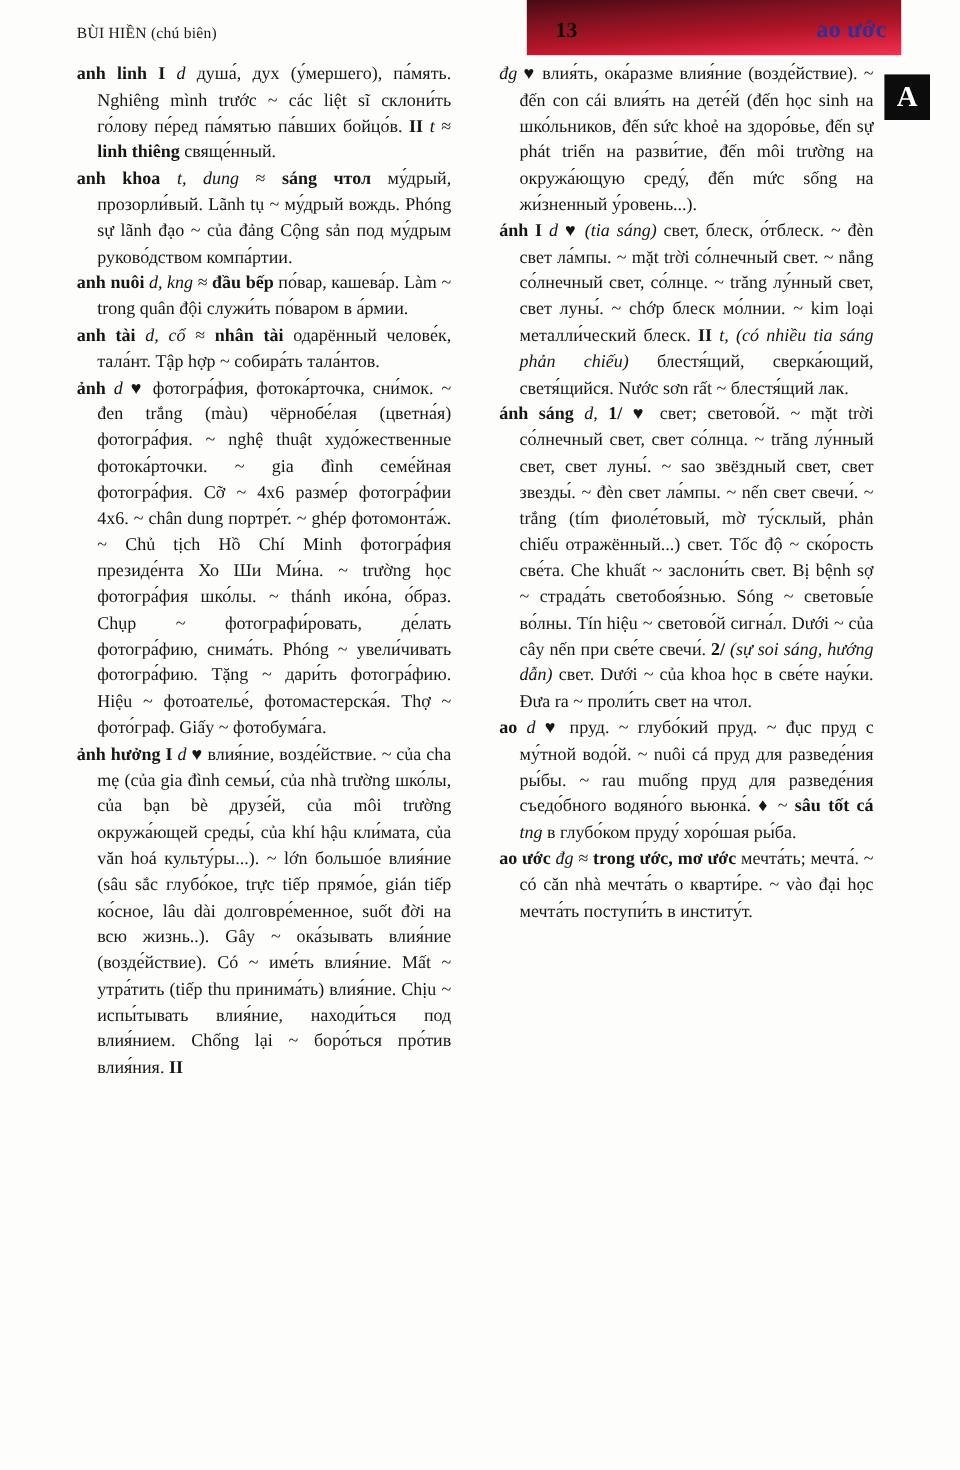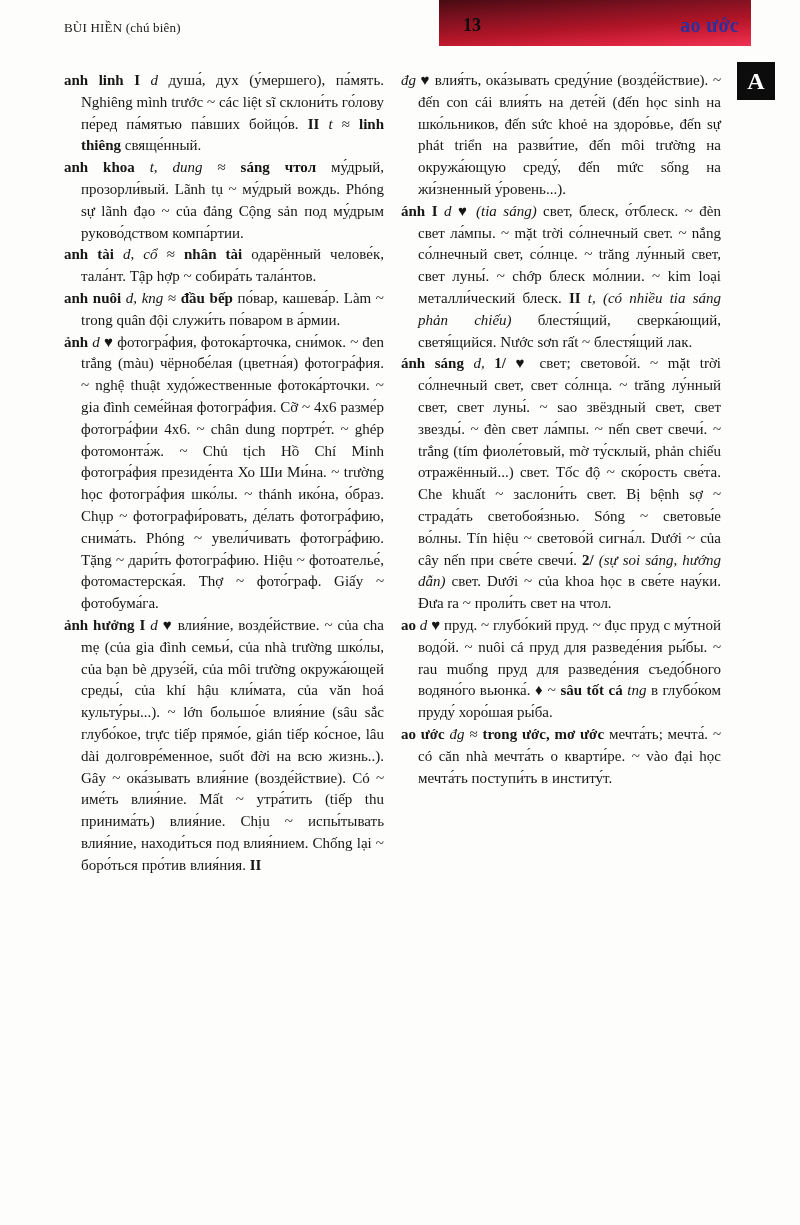--- a/index.html
+++ b/index.html
@@ -27,22 +27,22 @@
   .guide-word {
     font-weight:bold; font-size:20px; letter-spacing:.3px;
   }
   .letter-tab {
     position:absolute; right:25px; top:62px; width:38px; height:38px;
     background:#0c0c0c; color:#ffffff;
     font-weight:bold; font-size:24px;
     display:flex; align-items:center; justify-content:center;
   }
   .columns {
-    position:absolute; left:64px; top:70px; width:664px;
-    display:flex; gap:17px;
+    position:absolute; left:64px; top:52px; width:664px;
+    display:flex; gap:40px;
   }
   .col { width:320px; }
   .entry {
     margin:0;
     font-size:15px; line-height:21.8px;
     text-align:justify;
     padding-left:17px; text-indent:-17px;
     hyphens:none;
   }
   .run-b  { font-weight:bold; }
@@ -58,25 +58,25 @@
   <span class="page-number">13</span>
   <span class="guide-word" style="color: rgb(46, 46, 156);">ao ước</span>
 </div>
 
 <div class="letter-tab" style="background: rgb(12, 12, 12);">A</div>
 
 <main class="columns">
   <div class="col" id="col-left">
       <p class="entry"><span class="run-b">anh linh I </span><span class="run-i">d </span><span class="run-r">душа́, дух (у́мершего), па́мять. Nghiêng mình trước ~ các liệt sĩ склони́ть го́лову пе́ред па́мятью па́вших бойцо́в. </span><span class="run-b">II </span><span class="run-i">t </span><span class="run-r">≈ </span><span class="run-b">linh thiêng</span><span class="run-r"> свяще́нный.</span></p>
       <p class="entry"><span class="run-b">anh khoa </span><span class="run-i">t, dung </span><span class="run-r">≈ </span><span class="run-b">sáng чтол </span><span class="run-r">му́дрый, прозорли́вый. Lãnh tụ ~ му́дрый вождь. Phóng sự lãnh đạo ~ của đảng Cộng sản под му́дрым руково́дством компа́ртии.</span></p>
+      <p class="entry"><span class="run-b">anh nuôi </span><span class="run-i">d, kng </span><span class="run-r">≈ </span><span class="run-b">đầu bếp </span><span class="run-r">по́вар, кашева́р. Làm ~ trong quân đội служи́ть по́варом в а́рмии.</span></p>
       <p class="entry"><span class="run-b">anh tài </span><span class="run-i">d, cổ </span><span class="run-r">≈ </span><span class="run-b">nhân tài </span><span class="run-r">одарённый челове́к, тала́нт. Tập hợp ~ собира́ть тала́нтов.</span></p>
-      <p class="entry"><span class="run-b">anh nuôi </span><span class="run-i">d, kng </span><span class="run-r">≈ </span><span class="run-b">đầu bếp </span><span class="run-r">по́вар, кашева́р. Làm ~ trong quân đội служи́ть по́варом в а́рмии.</span></p>
       <p class="entry"><span class="run-b">ảnh </span><span class="run-i">d </span><span class="run-r">♥ фотогра́фия, фотока́рточка, сни́мок. ~ đen trắng (màu) чёрнобе́лая (цветна́я) фотогра́фия. ~ nghệ thuật худо́жественные фотока́рточки. ~ gia đình семе́йная фотогра́фия. Cỡ ~ 4x6 разме́р фотогра́фии 4x6. ~ chân dung портре́т. ~ ghép фотомонта́ж. ~ Chủ tịch Hồ Chí Minh фотогра́фия президе́нта Хо Ши Ми́на. ~ trường học фотогра́фия шко́лы. ~ thánh ико́на, о́браз. Chụp ~ фотографи́ровать, де́лать фотогра́фию, снима́ть. Phóng ~ увели́чивать фотогра́фию. Tặng ~ дари́ть фотогра́фию. Hiệu ~ фотоателье́, фотомастерска́я. Thợ ~ фото́граф. Giấy ~ фотобума́га.</span></p>
       <p class="entry"><span class="run-b">ảnh hưởng I </span><span class="run-i">d </span><span class="run-r">♥ влия́ние, возде́йствие. ~ của cha mẹ (của gia đình семьи́, của nhà trường шко́лы, của bạn bè друзе́й, của môi trường окружа́ющей среды́, của khí hậu кли́мата, của văn hoá культу́ры...). ~ lớn большо́е влия́ние (sâu sắc глубо́кое, trực tiếp прямо́е, gián tiếp ко́сное, lâu dài долговре́менное, suốt đời на всю жизнь..). Gây ~ ока́зывать влия́ние (возде́йствие). Có ~ име́ть влия́ние. Mất ~ утра́тить (tiếp thu принима́ть) влия́ние. Chịu ~ испы́тывать влия́ние, находи́ться под влия́нием. Chống lại ~ боро́ться про́тив влия́ния. </span><span class="run-b">II</span></p>
     </div>
   <div class="col" id="col-right">
-      <p class="entry"><span class="run-i">đg </span><span class="run-r">♥ влия́ть, ока́зывать среду́ние (возде́йствие). ~ đến con cái влия́ть на дете́й (đến học sinh на шко́льников, đến sức khoẻ на здоро́вье, đến sự phát triển на разви́тие, đến môi trường на окружа́ющую среду́, đến mức sống на жи́зненный у́ровень...).</span></p>
+      <p class="entry"><span class="run-i">đg </span><span class="run-r">♥ влия́ть, ока́разме влия́ние (возде́йствие). ~ đến con cái влия́ть на дете́й (đến học sinh на шко́льников, đến sức khoẻ на здоро́вье, đến sự phát triển на разви́тие, đến môi trường на окружа́ющую среду́, đến mức sống на жи́зненный у́ровень...).</span></p>
       <p class="entry"><span class="run-b">ánh I </span><span class="run-i">d </span><span class="run-r">♥ </span><span class="run-i">(tia sáng) </span><span class="run-r">свет, блеск, о́тблеск. ~ đèn свет ла́мпы. ~ mặt trời со́лнечный свет. ~ nắng со́лнечный свет, со́лнце. ~ trăng лу́нный свет, свет луны́. ~ chớp блеск мо́лнии. ~ kim loại металли́ческий блеск. </span><span class="run-b">II </span><span class="run-i">t, (có nhiều tia sáng phản chiếu) </span><span class="run-r">блестя́щий, сверка́ющий, светя́щийся. Nước sơn rất ~ блестя́щий лак.</span></p>
       <p class="entry"><span class="run-b">ánh sáng </span><span class="run-i">d, </span><span class="run-b">1/ </span><span class="run-r">♥ свет; светово́й. ~ mặt trời со́лнечный свет, свет со́лнца. ~ trăng лу́нный свет, свет луны́. ~ sao звёздный свет, свет звезды́. ~ đèn свет ла́мпы. ~ nến свет свечи́. ~ trắng (tím фиоле́товый, mờ ту́склый, phản chiếu отражённый...) свет. Tốc độ ~ ско́рость све́та. Che khuất ~ заслони́ть свет. Bị bệnh sợ ~ страда́ть светобоя́знью. Sóng ~ световы́е во́лны. Tín hiệu ~ светово́й сигна́л. Dưới ~ của cây nến при све́те свечи́. </span><span class="run-b">2/ </span><span class="run-i">(sự soi sáng, hướng dẫn) </span><span class="run-r">свет. Dưới ~ của khoa học в све́те нау́ки. Đưa ra ~ проли́ть свет на чтол.</span></p>
       <p class="entry"><span class="run-b">ao </span><span class="run-i">d </span><span class="run-r">♥ пруд. ~ глубо́кий пруд. ~ đục пруд с му́тной водо́й. ~ nuôi cá пруд для разведе́ния ры́бы. ~ rau muống пруд для разведе́ния съедо́бного водяно́го вьюнка́. ♦ ~ </span><span class="run-b">sâu tốt cá </span><span class="run-i">tng </span><span class="run-r">в глубо́ком пруду́ хоро́шая ры́ба.</span></p>
       <p class="entry"><span class="run-b">ao ước </span><span class="run-i">đg </span><span class="run-r">≈ </span><span class="run-b">trong ước, mơ ước </span><span class="run-r">мечта́ть; мечта́. ~ có căn nhà мечта́ть о кварти́ре. ~ vào đại học мечта́ть поступи́ть в институ́т.</span></p>
     </div>
 </main>
 
 </body></html>

